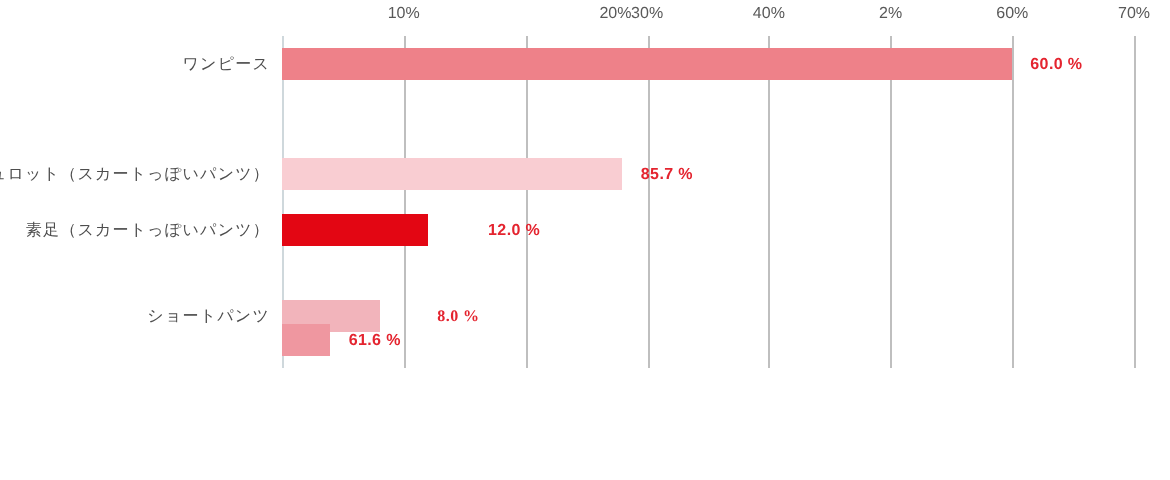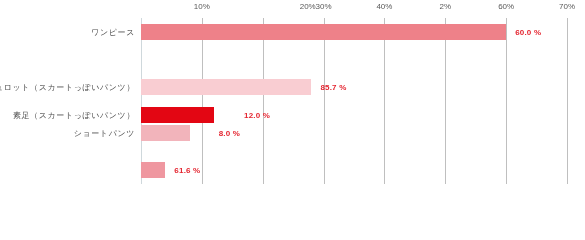--- a/index.html
+++ b/index.html
@@ -142,21 +142,21 @@
       <div class="bar-row" style="top: 55.3333px;">
         <div class="cat-label" style="color: rgb(77, 77, 77);">キュロット（スカートっぽいパンツ）</div>
         <div class="bar" style="width: 170.4px; background: rgb(249, 205, 210);"></div>
         <div class="value-label" style="left: 320.4px; color: rgb(228, 36, 47);">85.7 %</div>
       </div>
       <div class="bar-row" style="top: 83px;">
         <div class="cat-label" style="color: rgb(77, 77, 77);">素足（スカートっぽいパンツ）</div>
         <div class="bar" style="width: 73.0286px; background: rgb(227, 6, 19);"></div>
         <div class="value-label" style="left: 223.029px; color: rgb(228, 36, 47); margin-left: 21px;">12.0 %</div>
       </div>
-      <div class="bar-row" style="top: 101px;">
+      <div class="bar-row" style="top: 126px; font-family: Liberation Serif, serif;">
         <div class="cat-label" style="color: rgb(77, 77, 77);">ショートパンツ</div>
         <div class="bar" style="width: 48.6857px; background: rgb(242, 180, 187);"></div>
         <div class="value-label" style="left: 198.686px; color: rgb(228, 36, 47); padding-left: 20px;">8.0 %</div>
       </div>
       <div class="bar-row" style="top: 138.333px;">
         <div class="bar" style="width: 24.3429px; background: rgb(239, 151, 160);"></div>
         <div class="value-label" style="left: 174.343px; color: rgb(228, 36, 47);">61.6 %</div>
       </div>
     </div>
 

